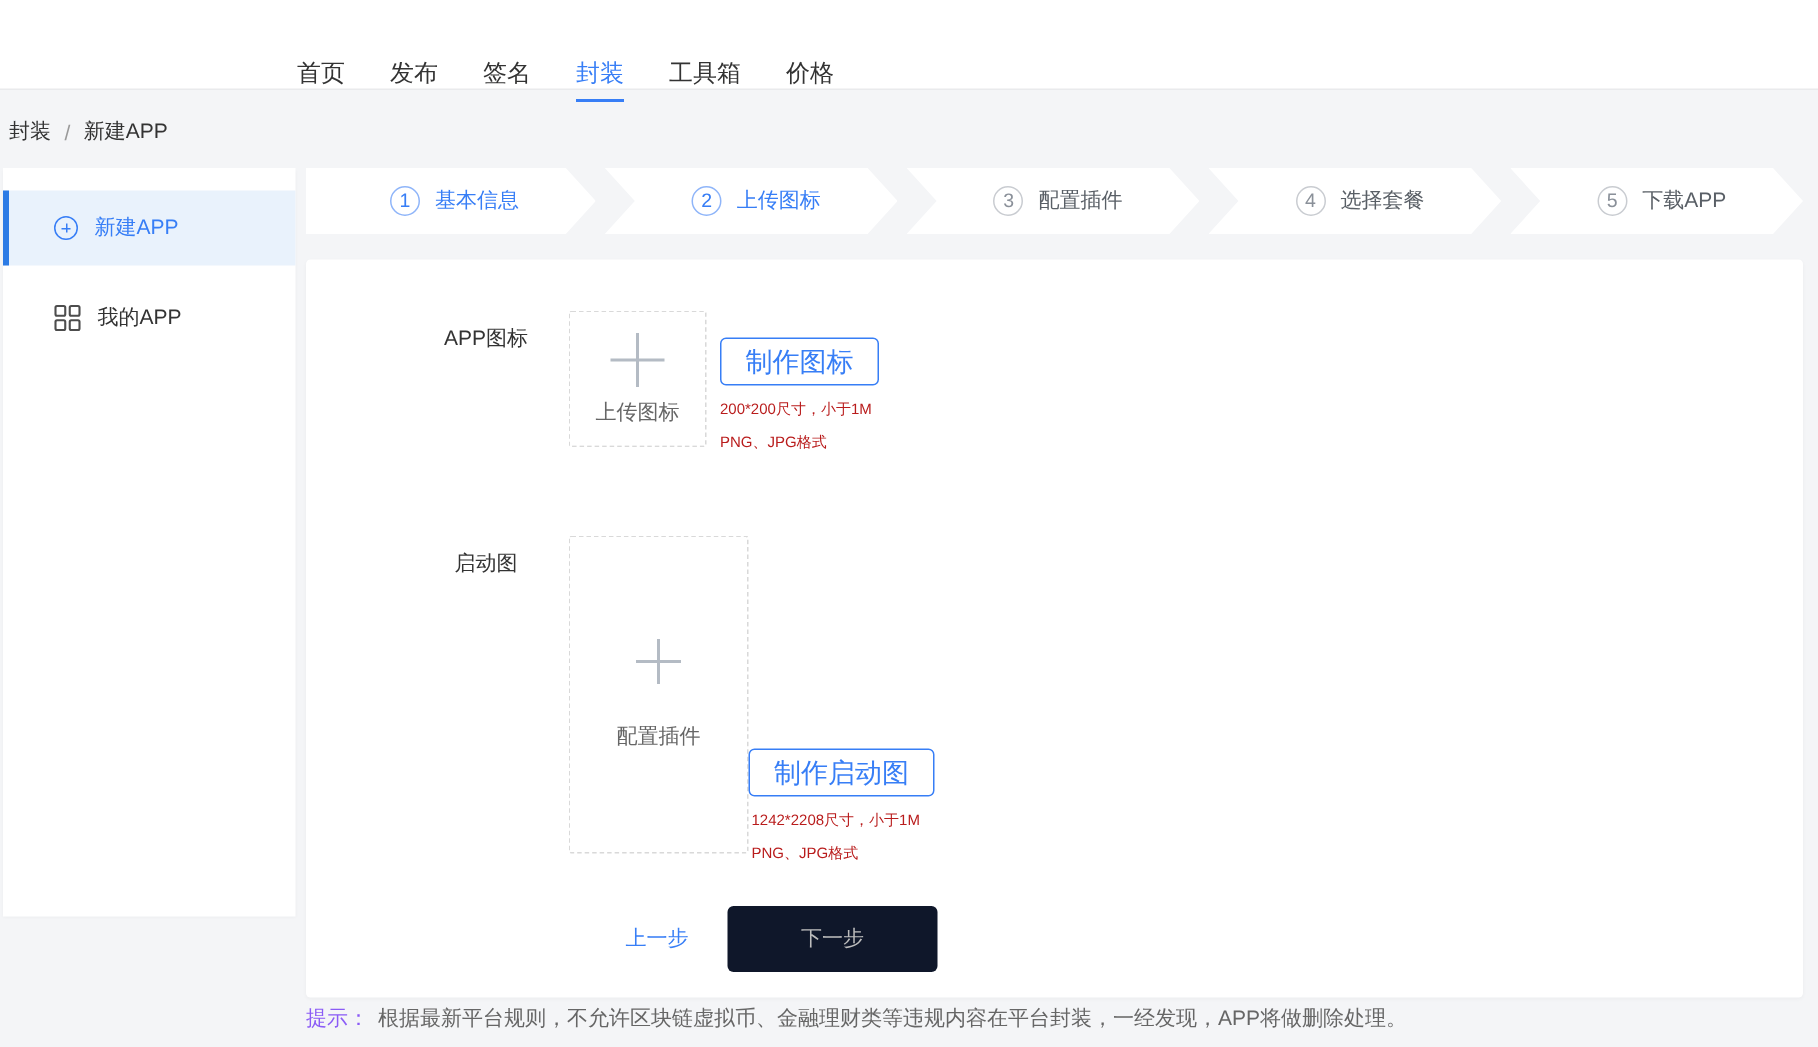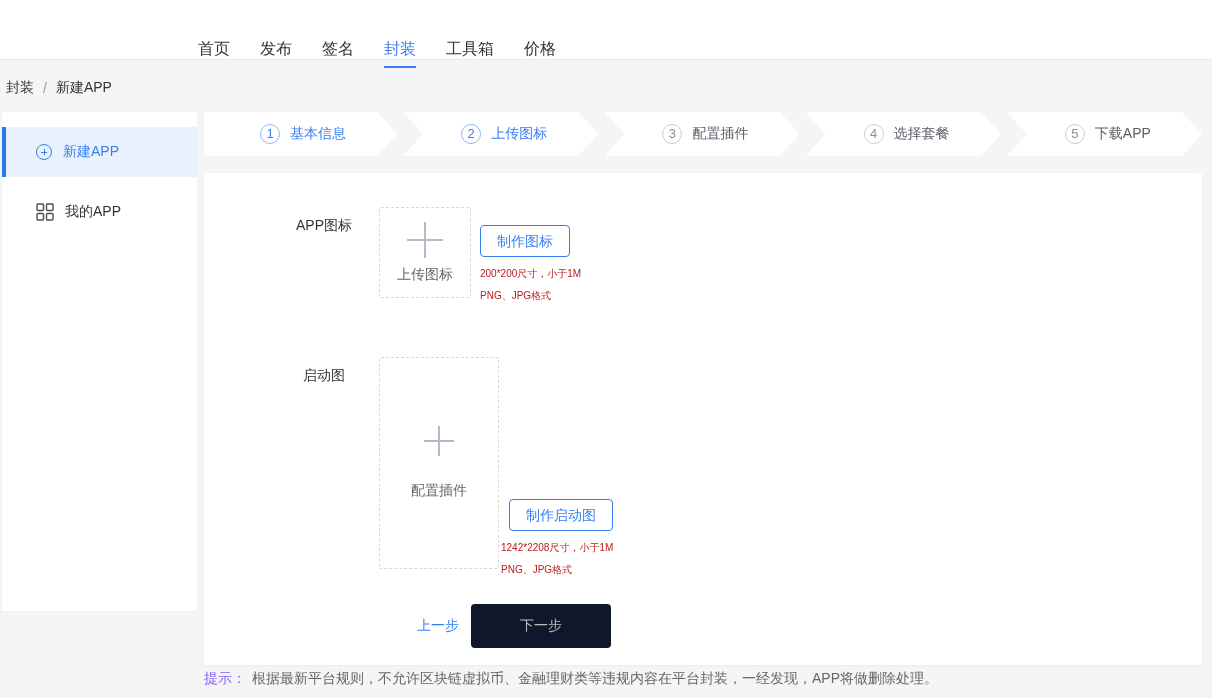--- a/index.html
+++ b/index.html
@@ -49,28 +49,28 @@
   .box-large { left:175px; top:184px; width:120px; height:212px; }
   .plus { position:relative; width:36px; height:36px; }
   .plus::before { content:''; position:absolute; left:0; right:0; top:17px; height:2px; background:#b4bbc4; }
   .plus::after  { content:''; position:absolute; top:0; bottom:0; left:17px; width:2px; background:#b4bbc4; }
   .plus.sm { width:30px; height:30px; }
   .plus.sm::before { top:14px; }
   .plus.sm::after { left:14px; }
   .upload-txt { margin-top:8px; font-size:14px; color:#666; }
   .box-large .upload-txt { margin-top:26px; }
 
-  .make-btn { position:absolute; height:32px; padding:0 16px; background:#fff; border:1px solid #377ef6; border-radius:4px; color:#377ef6; font-size:14px; line-height:30px; cursor:pointer; font-family:inherit; }
+  .make-btn { position:absolute; height:32px; padding:0 16px; background:#fff; border:1px solid #377ef6; border-radius:4px; color:#377ef6; font-size:18px; line-height:30px; cursor:pointer; font-family:inherit; }
   .btn-make-icon { left:276px; top:52px; }
-  .btn-make-splash { left:305px; top:326px; }
+  .btn-make-splash { left:295px; top:326px; }
   .hint { position:absolute; font-size:10px; color:#b91c1c; line-height:22px; }
   .hint-icon { left:276px; top:90px; }
   .hint-splash { left:297px; top:364px; }
 
-  .actions { position:absolute; left:213px; top:431px; display:flex; align-items:center; gap:12px; }
+  .actions { position:absolute; left:213px; top:431px; display:flex; align-items:center; gap:26px; }
   .prev-link { font-size:14px; color:#377ef6; cursor:pointer; }
   .next-btn { width:140px; height:44px; background:#0f172a; border:none; border-radius:4px; color:#bdbdbd; font-size:14px; cursor:not-allowed; font-family:inherit; }
 
   
   .footer-tip { position:absolute; left:204px; top:670px; font-size:14px; color:#666; }
   .footer-tip .tip-label { color:#8b5cf6; margin-right:6px; }
 </style>
 </head>
 <body>
 

